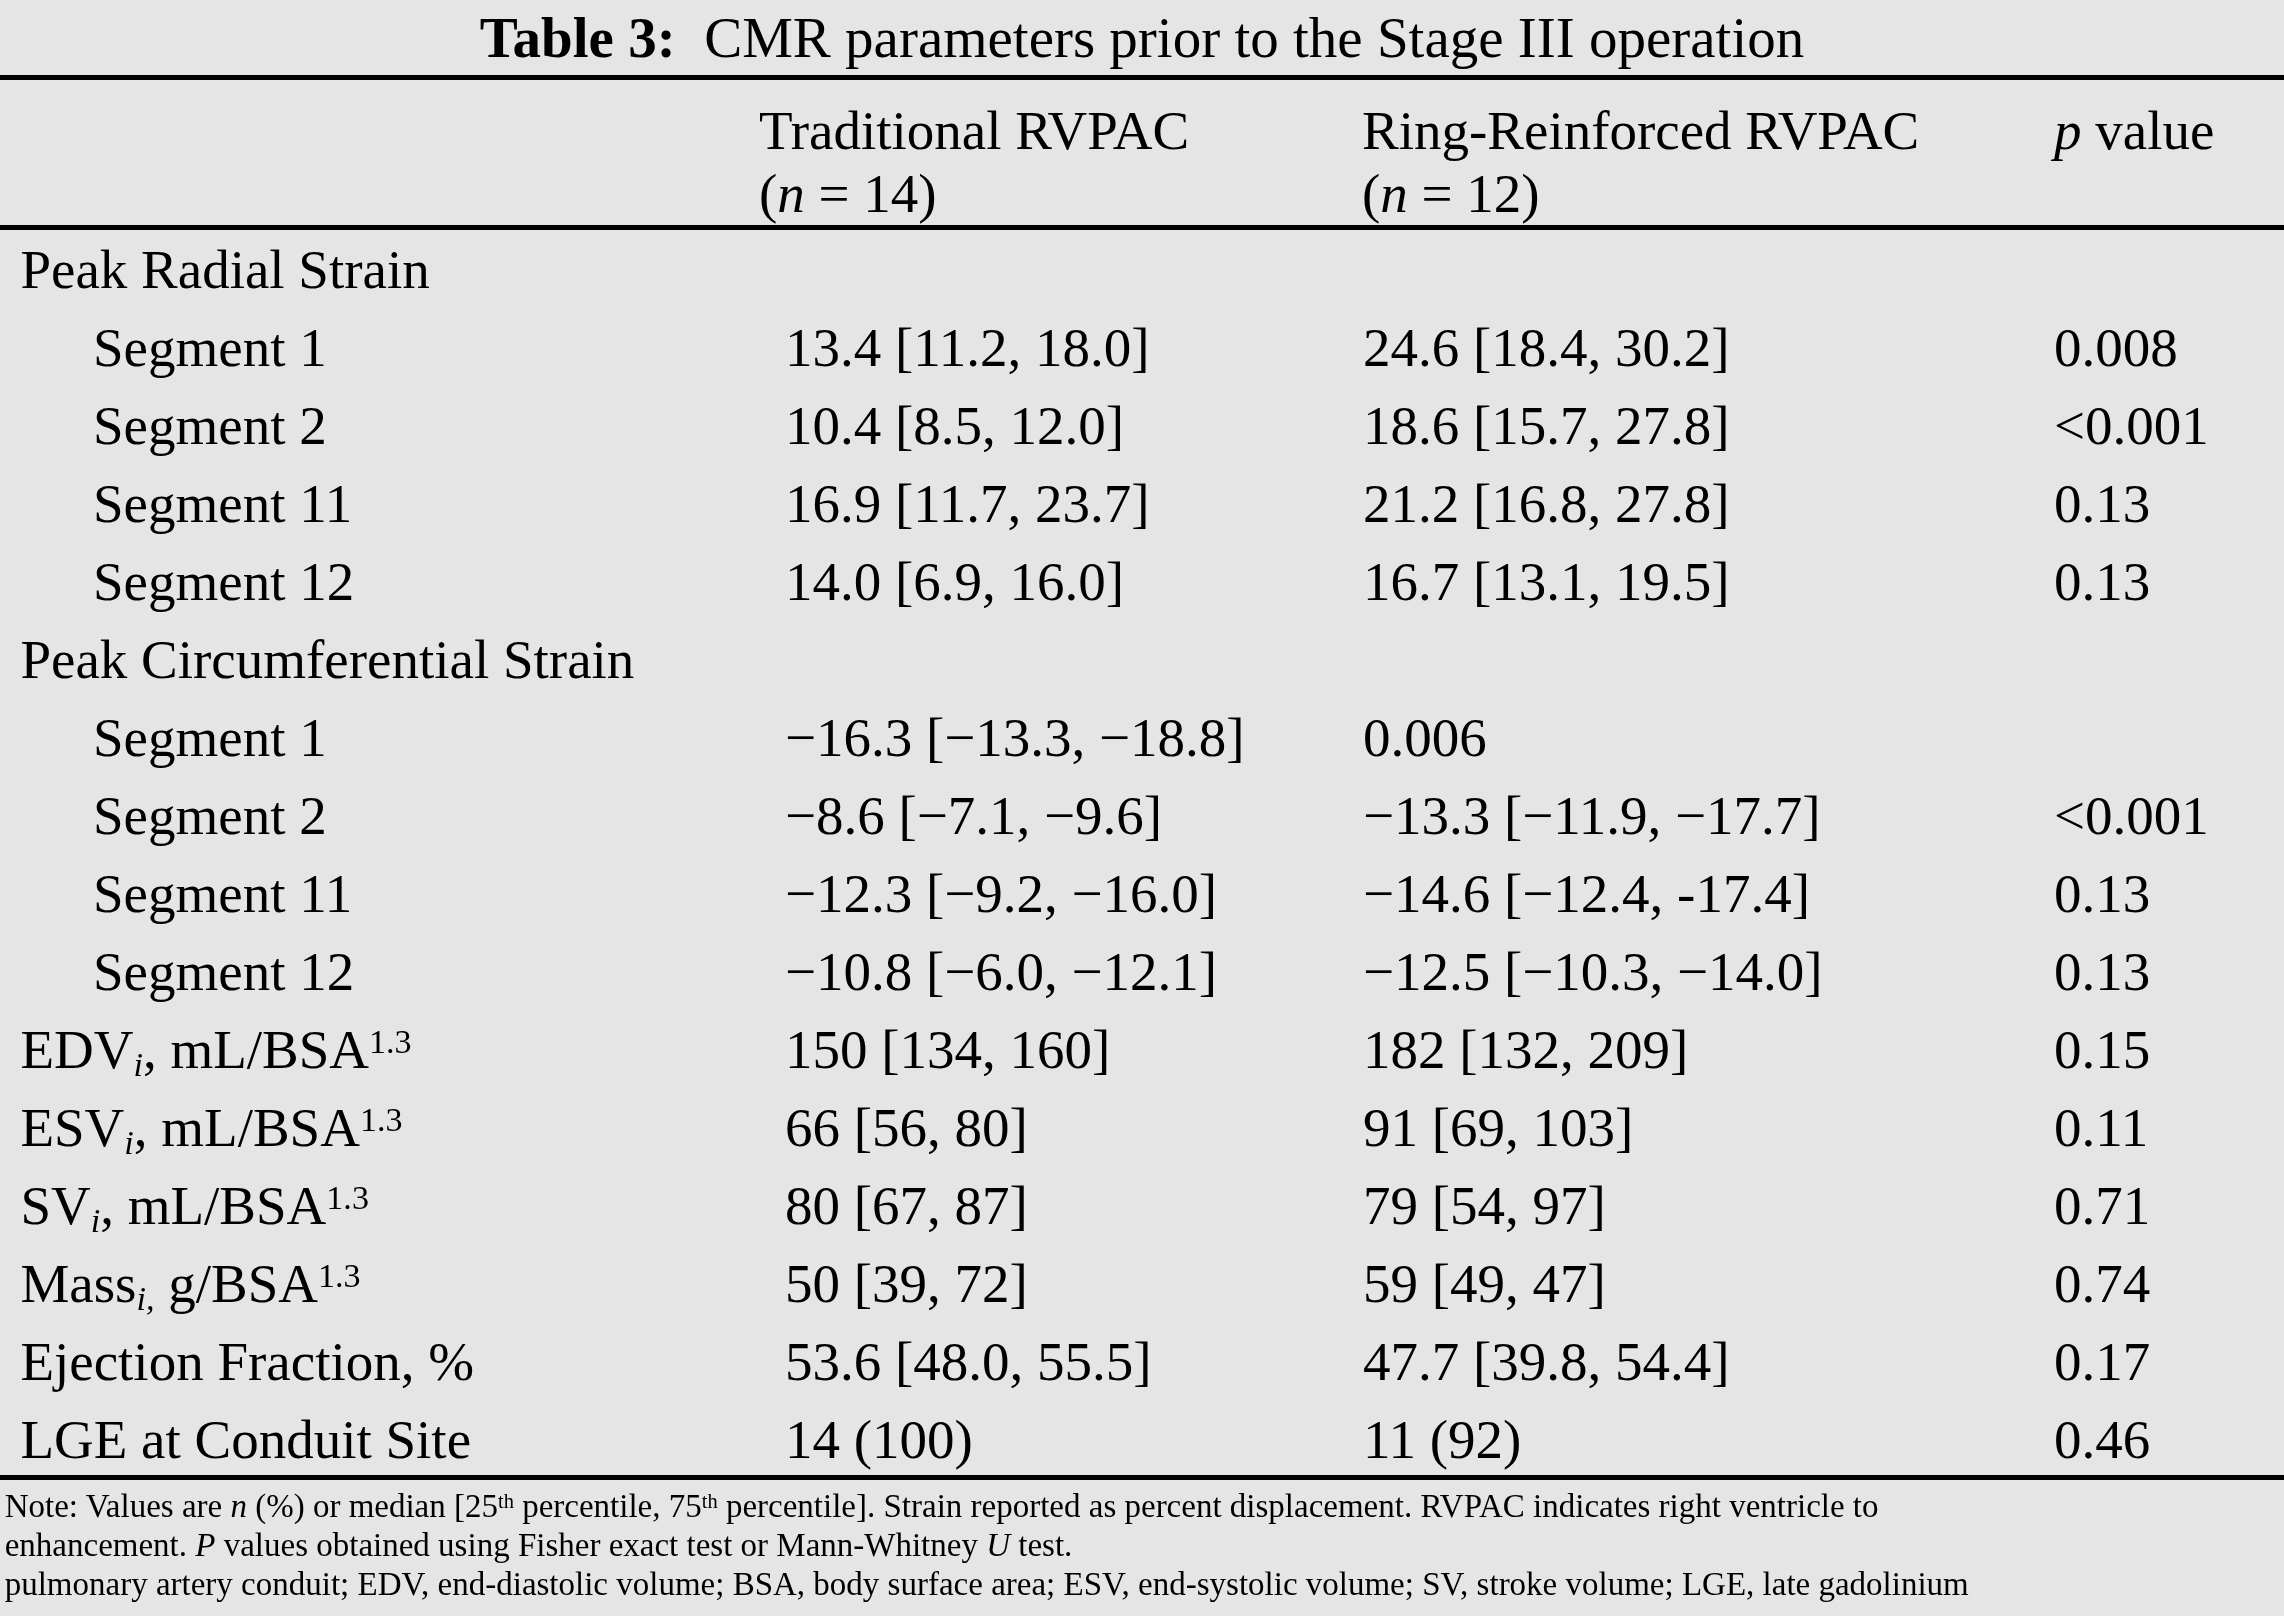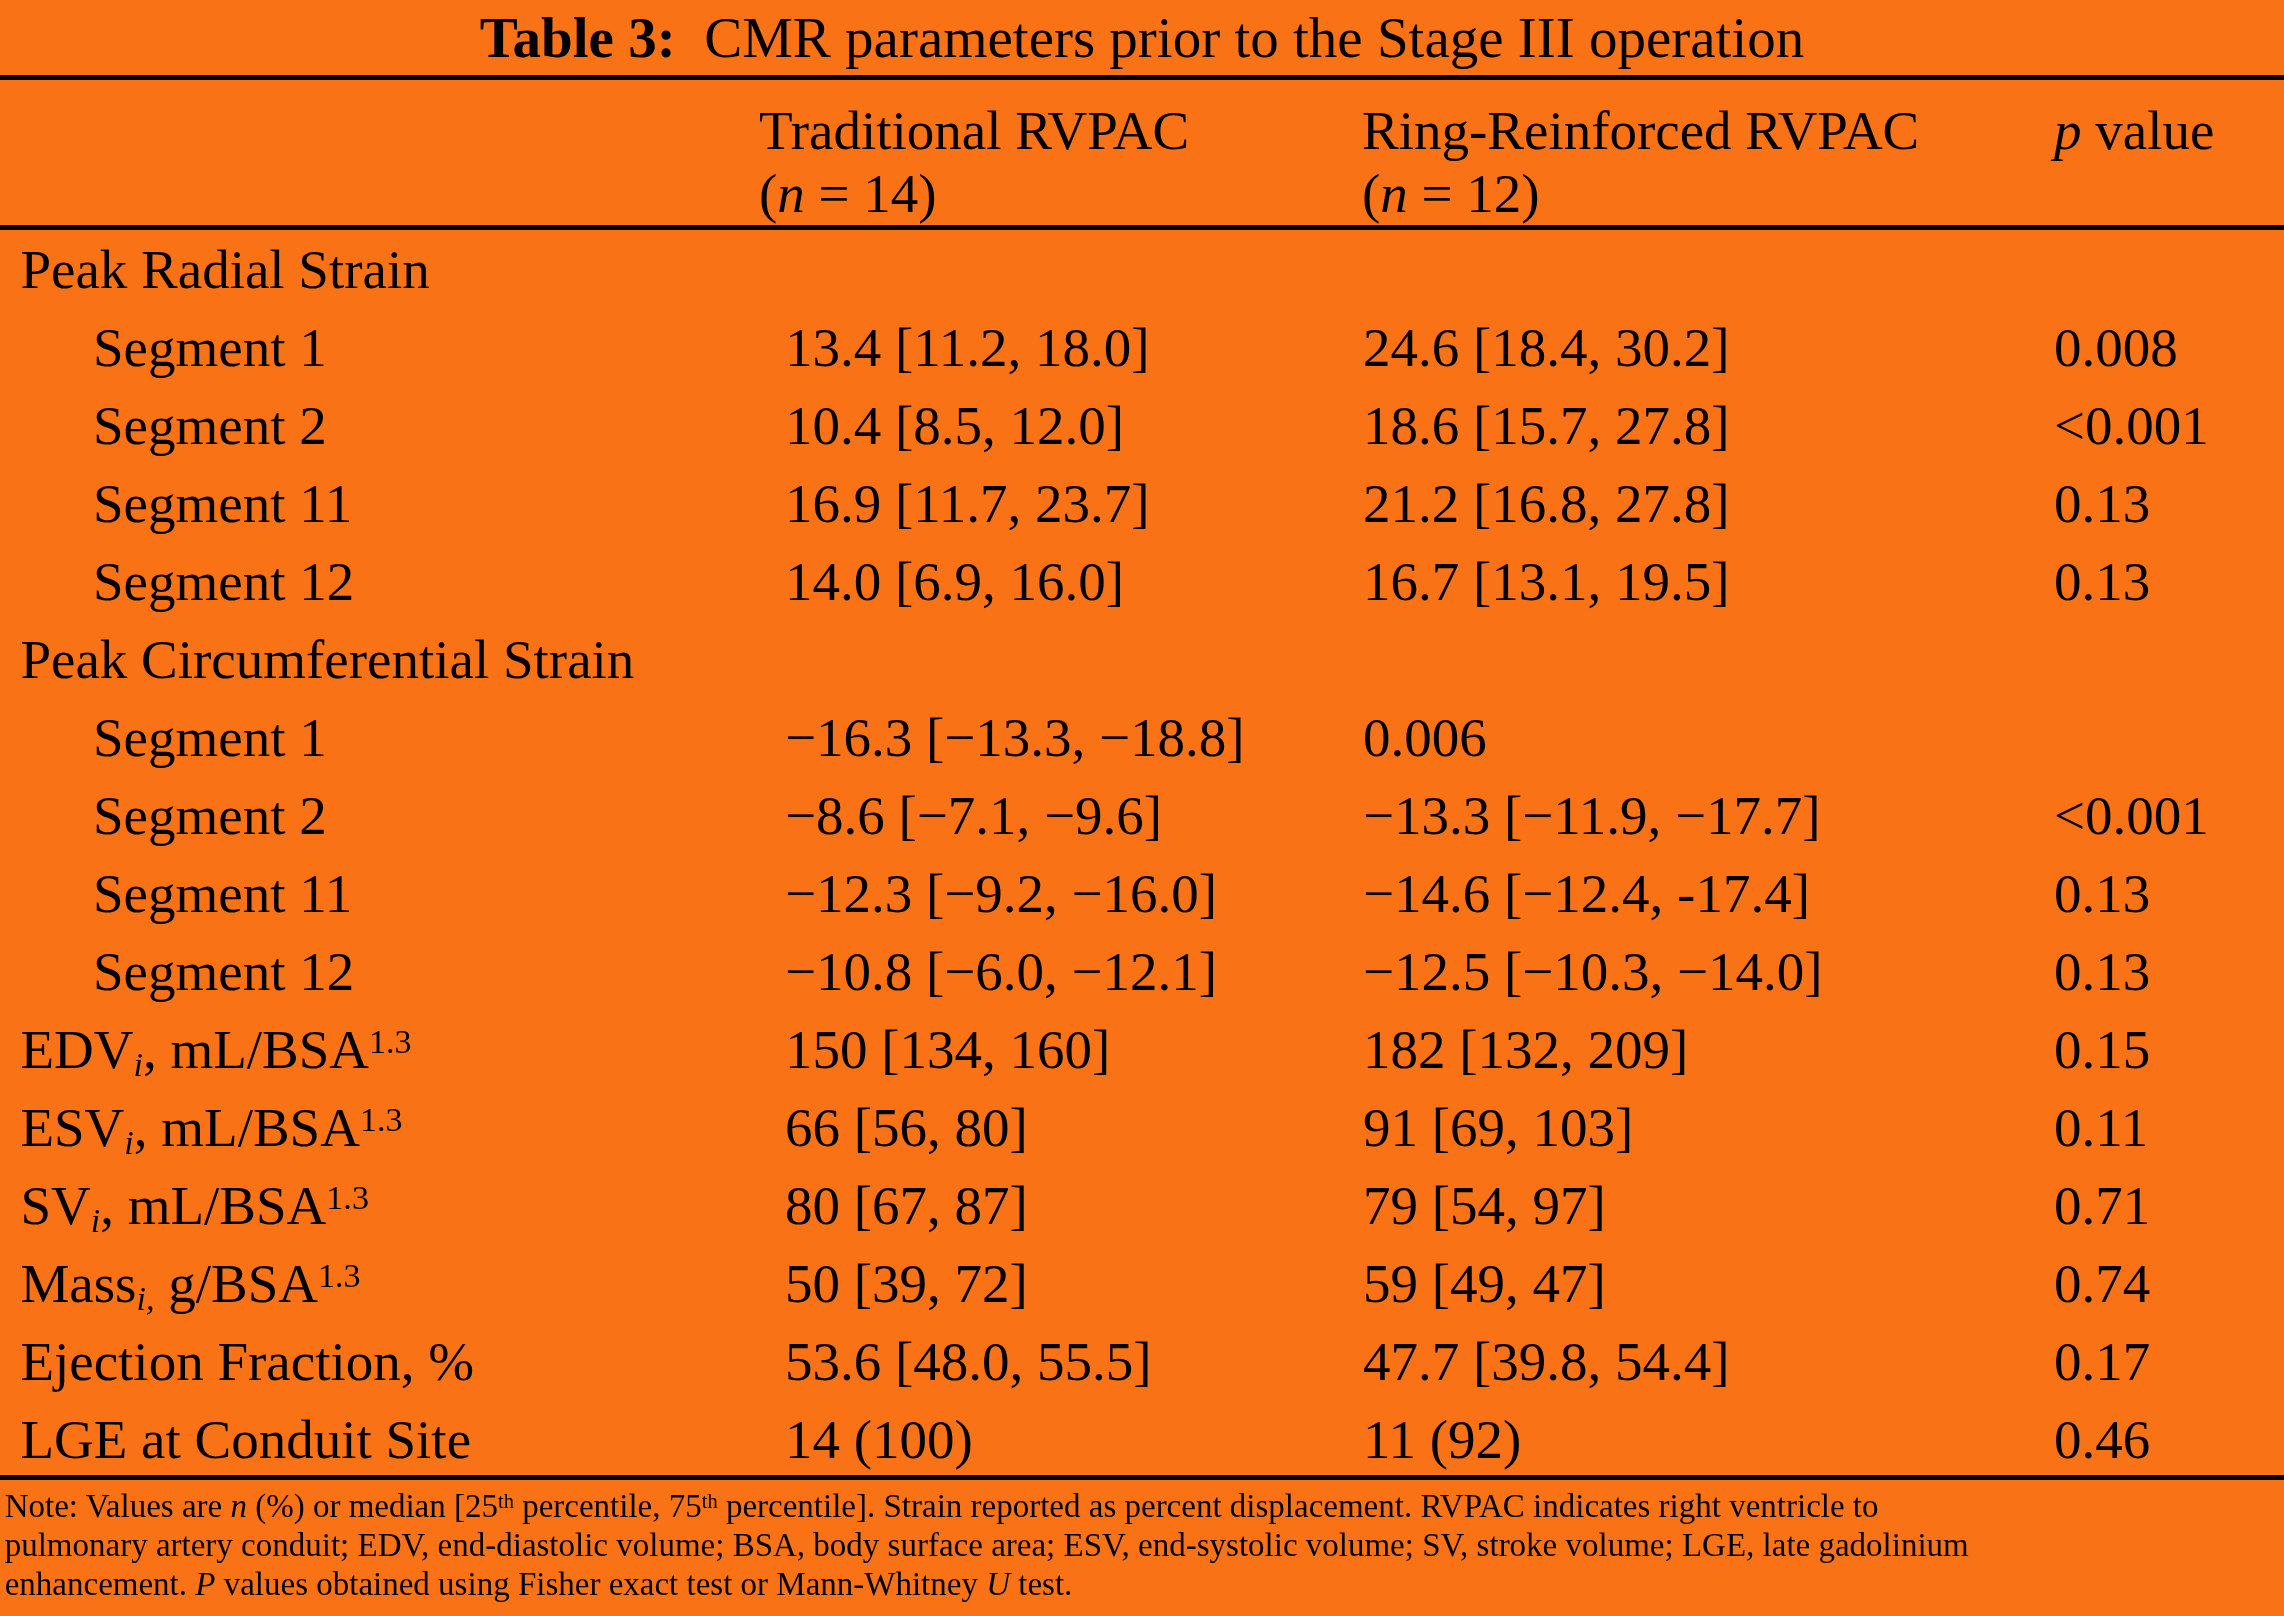--- a/index.html
+++ b/index.html
@@ -1,20 +1,20 @@
 <!DOCTYPE html>
 <html style="font-size:9.3px"><head>
 <meta charset="utf-8">
 <style>
   html,body{margin:0;padding:0;background:#ffffff;}
   .page{
     position:relative;
     width:2284px;
     height:1616px;
-    background:#f97316;
+    background:#e5e5e5;
     color:#000000;
     font-family:"Liberation Serif","DejaVu Serif",serif;
     overflow:hidden;
   }
   .it{font-style:italic;}
   .bd{font-weight:700;}
   sub{font-size:.62em;line-height:0;vertical-align:-0.22em;}
   sup{font-size:.62em;line-height:0;vertical-align:.45em;}
   .title{
     position:absolute;top:3.5px;left:0;width:100%;
@@ -167,18 +167,18 @@
         <div class="c c2">14 (100)</div>
         <div class="c c3">11 (92)</div>
         <div class="c c4">0.46</div>
       </div>
     </div>
 
   <div class="rule" id="rule-bottom"></div>
 
   <div class="footnote">
       <div class="fline"><span>Note: Values are </span><span class="it">n</span><span> (%) or median [25</span><sup>th</sup><span> percentile, 75</span><sup>th</sup><span> percentile]. Strain reported as percent displacement. RVPAC indicates right ventricle to</span></div>
+      <div class="fline"><span>enhancement. </span><span class="it">P</span><span> values obtained using Fisher exact test or Mann-Whitney </span><span class="it">U</span><span> test.</span></div>
       <div class="fline"><span>pulmonary artery conduit; EDV, end-diastolic volume; BSA, body surface area; ESV, end-systolic volume; SV, stroke volume; LGE, late gadolinium</span></div>
-      <div class="fline"><span>enhancement. </span><span class="it">P</span><span> values obtained using Fisher exact test or Mann-Whitney </span><span class="it">U</span><span> test.</span></div>
     </div>
 
 </div>
 
 
 </body></html>

